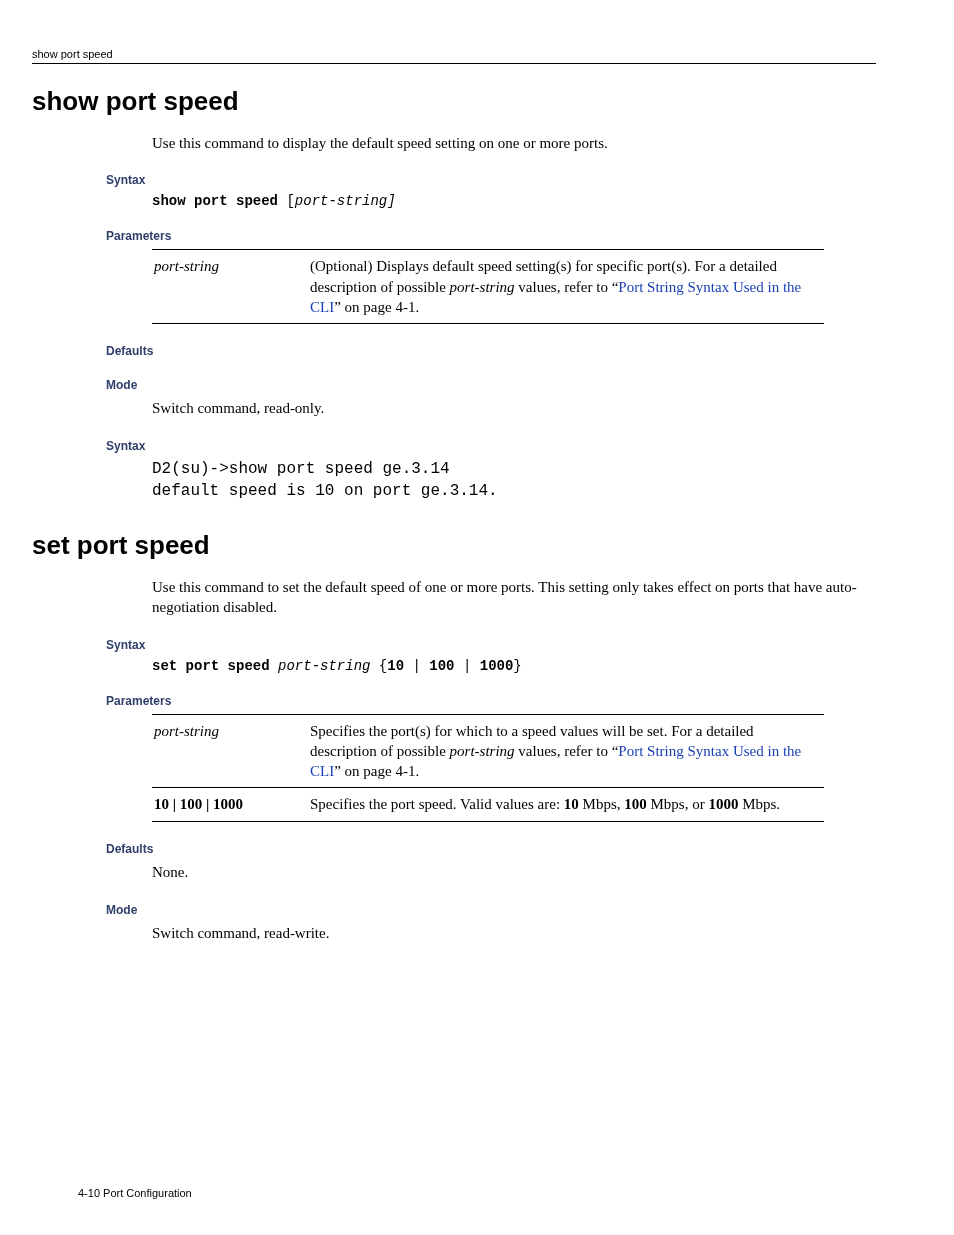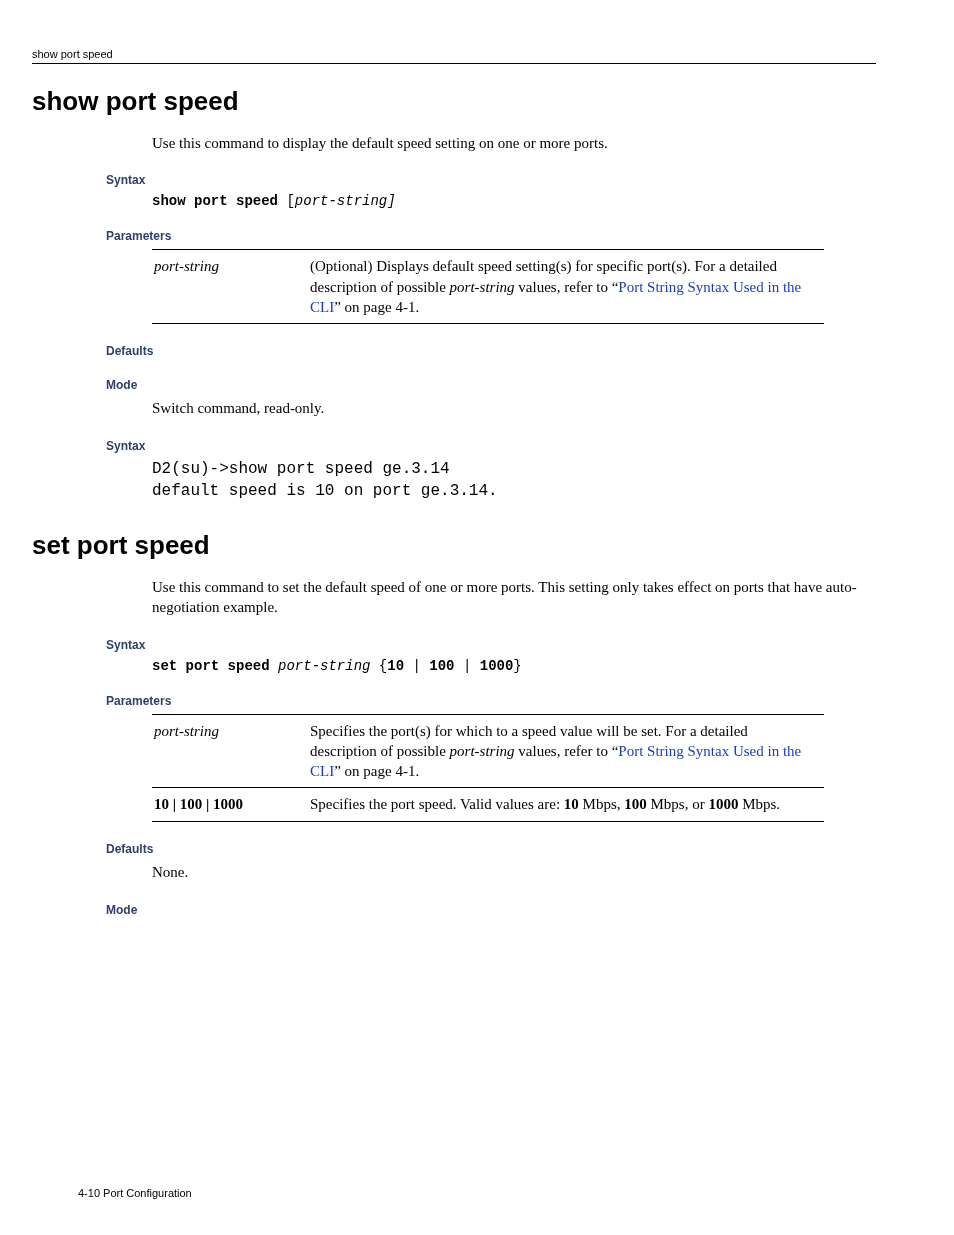--- a/index.html
+++ b/index.html
@@ -118,42 +118,43 @@
   <h2 class="section">Defaults</h2>
 
   <h2 class="section">Mode</h2>
   <p class="body-text">Switch command, read-only.</p>
 
   <h2 class="section">Syntax</h2>
   <pre class="console">D2(su)-&gt;show port speed ge.3.14
 default speed is 10 on port ge.3.14.</pre>
 
   <h1 class="cmd">set port speed</h1>
-  <p class="intro">Use this command to set the default speed of one or more ports. This setting only takes effect on ports that have auto-negotiation example.</p>
+  <p class="intro">Use this command to set the default speed of one or more ports. This setting only takes effect on ports that have auto-negotiation disabled.</p>
 
   <h2 class="section">Syntax</h2>
   <div class="syntax-line"><span class="kw">set port speed </span><span class="arg">port-string</span><span> {</span><span class="kw">10</span><span> | </span><span class="kw">100</span><span> | </span><span class="kw">1000</span><span>}</span></div>
 
   <h2 class="section">Parameters</h2>
   <table class="param">
     <tbody>
         <tr>
       <td class="pname">port-string</td>
       <td>
-        <span>Specifies the port(s) for which to a speed value will be set. For a detailed description of possible </span><span class="ital">port-string</span><span> values, refer to “</span><a href="#" class="xref">Port String Syntax Used in the CLI</a><span>” on page 4-1.</span>
+        <span>Specifies the port(s) for which to a speed values will be set. For a detailed description of possible </span><span class="ital">port-string</span><span> values, refer to “</span><a href="#" class="xref">Port String Syntax Used in the CLI</a><span>” on page 4-1.</span>
       </td>
     </tr>
     <tr>
       <td class="pname bold">10 | 100 | 1000</td>
       <td>
         <span>Specifies the port speed. Valid values are: </span><span class="bold">10</span><span> Mbps, </span><span class="bold">100</span><span> Mbps, or </span><span class="bold">1000</span><span> Mbps.</span>
       </td>
     </tr>
   </tbody>
     </table>
 
   <h2 class="section">Defaults</h2>
   <p class="body-text">None.</p>
 
   <h2 class="section">Mode</h2>
+  <p class="body-text">Switch command, read-write.</p>
 
   <div class="footer">4-10   Port Configuration</div>
 </div>
 
 </body></html>

